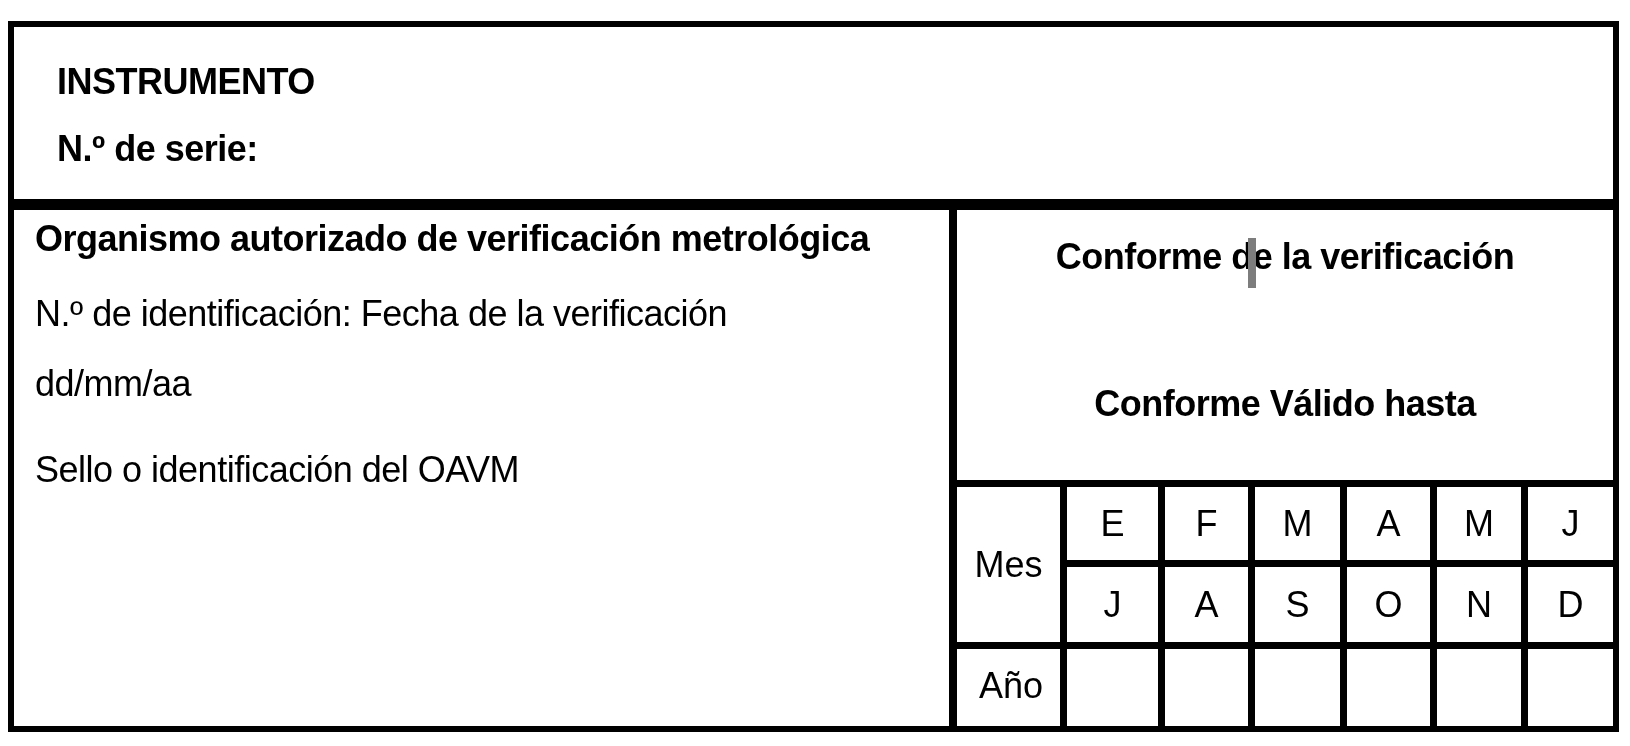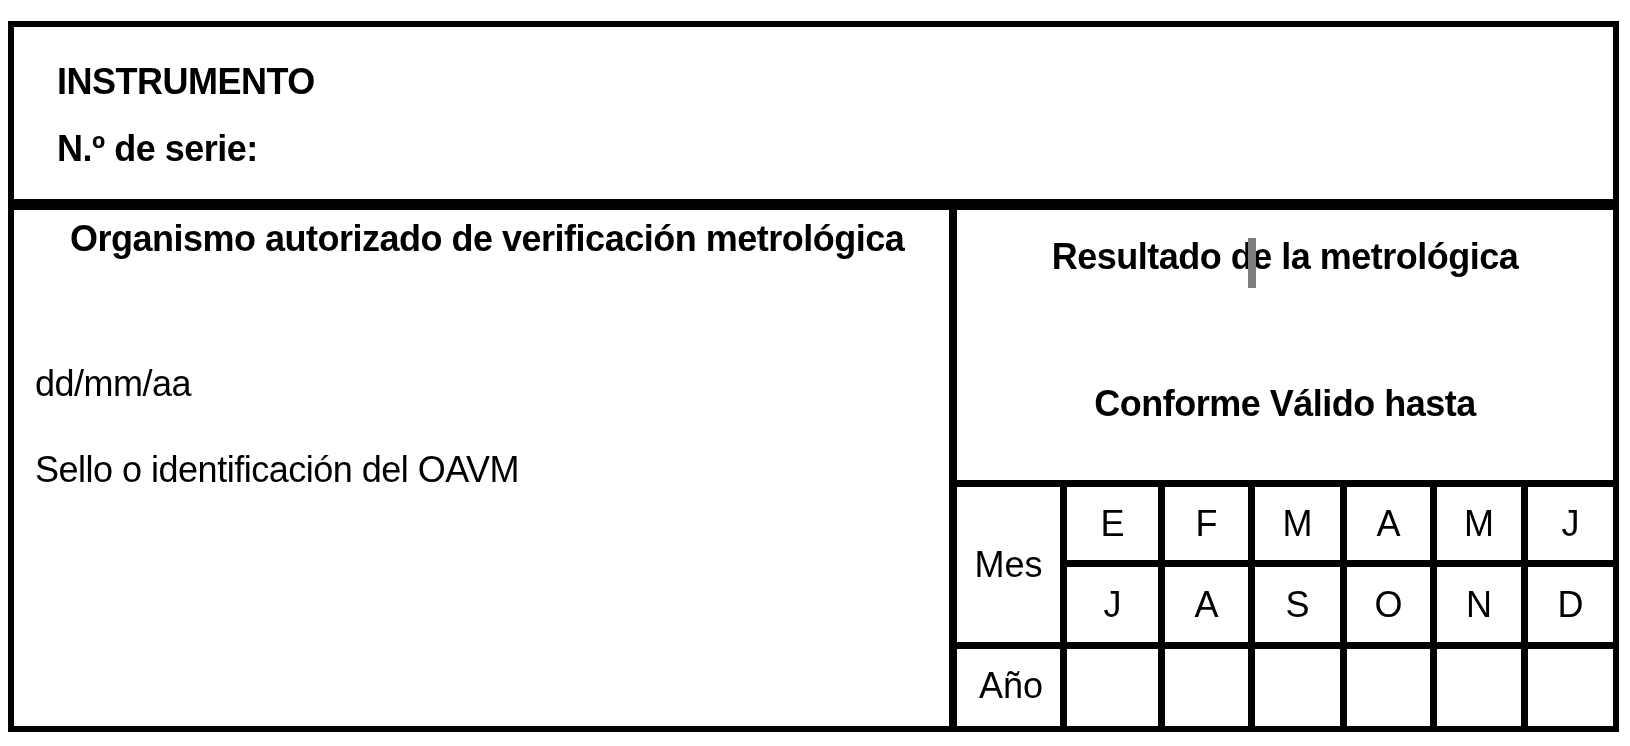--- a/index.html
+++ b/index.html
@@ -82,26 +82,27 @@
   <div class="line" style="left:949px; top:642px; width:670px; height:7px;"></div>
   <div class="line" style="left:1158px; top:480px; width:7px; height:252px;"></div>
   <div class="line" style="left:1248px; top:480px; width:7px; height:252px;"></div>
   <div class="line" style="left:1340px; top:480px; width:7px; height:252px;"></div>
   <div class="line" style="left:1430px; top:480px; width:7px; height:252px;"></div>
   <div class="line" style="left:1521px; top:480px; width:7px; height:252px;"></div>
 
   <div class="txt bold" style="left:57px; top:61px;">INSTRUMENTO</div>
   <div class="txt bold" style="left:57px; top:128px;">N.º de serie:</div>
 
-  <div class="txt bold" style="left:35px; top:218px;margin-left:35px;">Organismo autorizado de verificación metrológica</div>
+  <div class="txt bold" style="left:35px; top:218px;">Organismo autorizado de verificación metrológica</div>
+  <div class="txt" style="left:35px; top:293px;">N.º de identificación: Fecha de la verificación</div>
   <div class="txt" style="left:35px; top:449px;">Sello o identificación del OAVM</div>
   <div class="txt" style="left:35px; top:363px;">dd/mm/aa</div>
 
   <div class="centerwrap">
-    <div class="txt bold" style="top:236px;">Resultado de la metrológica</div>
+    <div class="txt bold" style="top:236px;">Conforme de la verificación</div>
     <div class="txt bold" style="top:336px;margin-top:47px;">Conforme Válido hasta</div>
   </div>
 
   <div class="caret"></div>
 
   <div class="cell" style="left:957px; top:487px; width:103px; height:155px;">Mes</div>
   <div class="cell" style="left:957px; top:649px; width:108px; height:74px;">Año</div>
 
   <div class="cell" style="left:1067px; top:487px; width:91px; height:73px;">E</div>
   <div class="cell" style="left:1165px; top:487px; width:83px; height:73px;">F</div>

